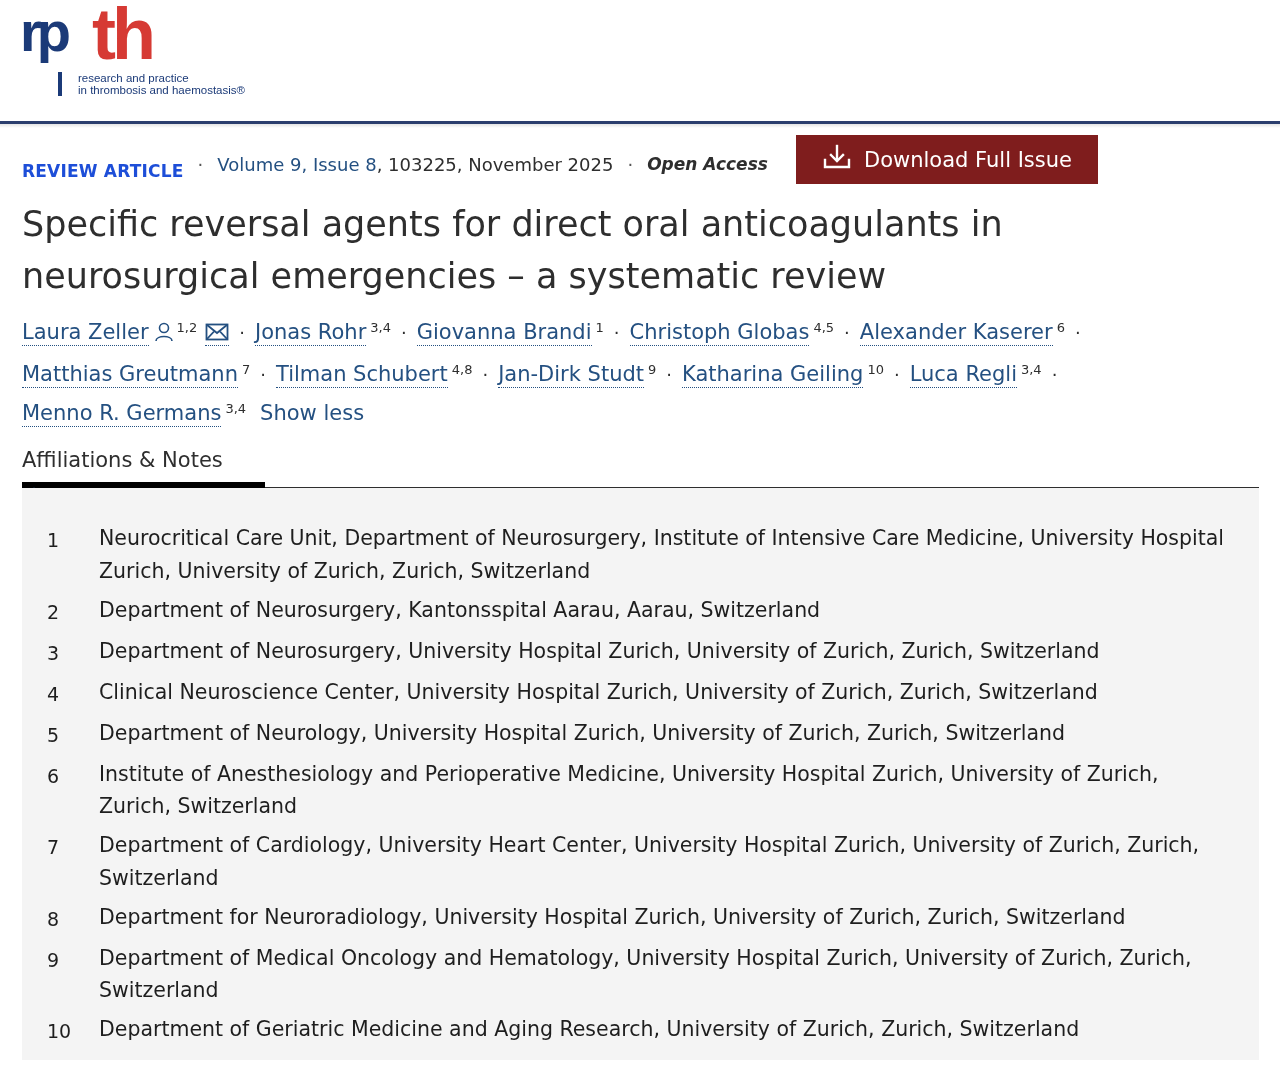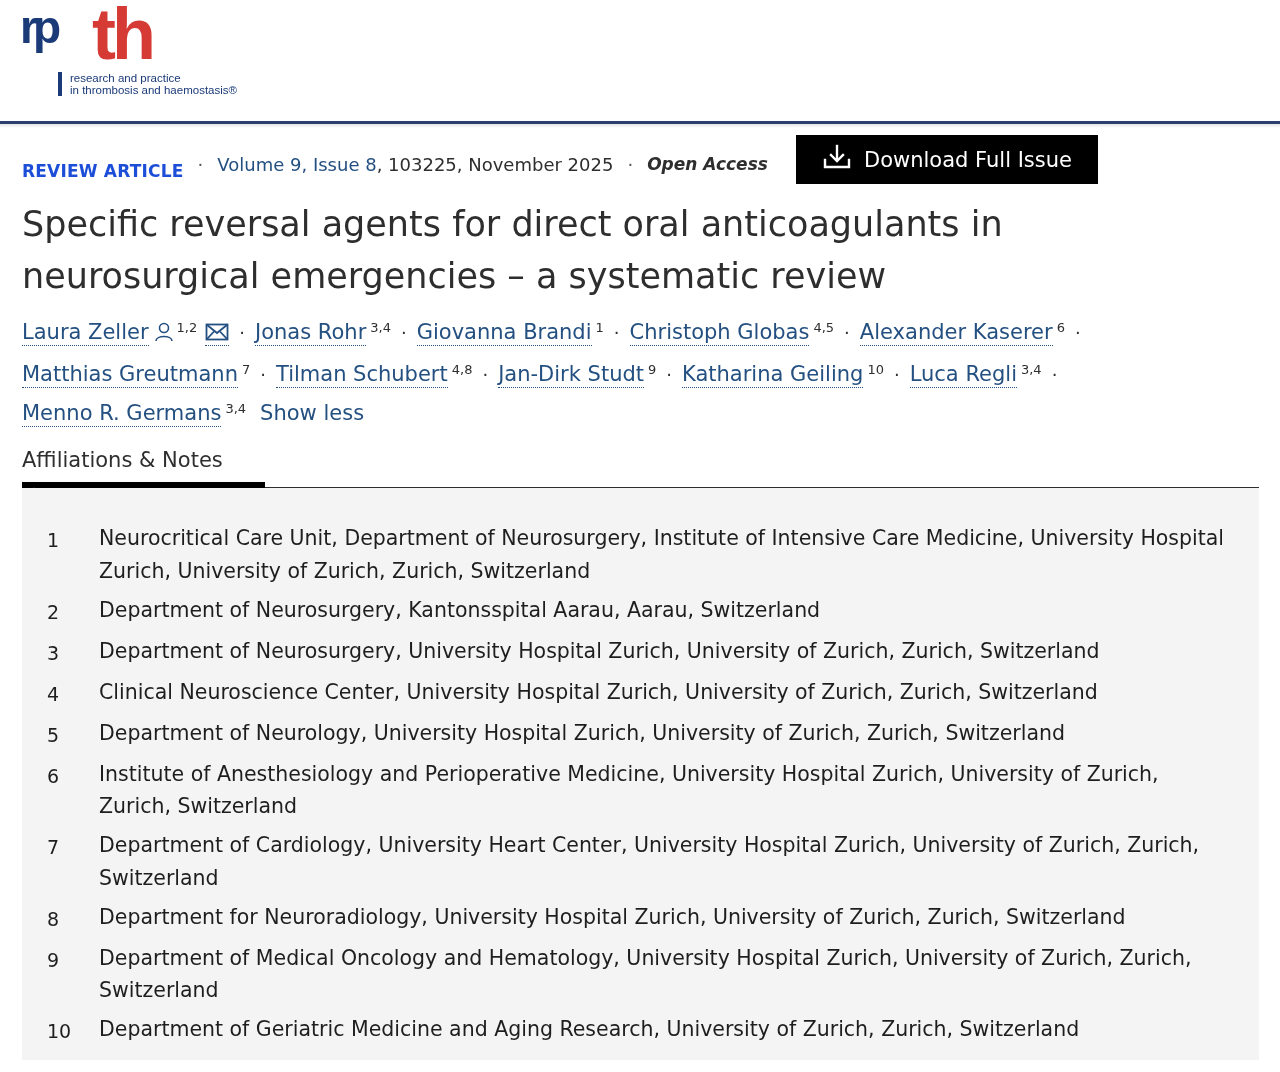--- a/index.html
+++ b/index.html
@@ -2,35 +2,35 @@
 <html><head>
   <meta charset="utf-8">
   <style>
     * { box-sizing: border-box; margin: 0; padding: 0; }
     html, body { width: 1280px; height: 1072px; background: #ffffff; overflow: hidden; }
     body { font-family: "DejaVu Sans", sans-serif; color: #2e2e2e; position: relative; }
 
     
     .header { position: absolute; left: 0; top: 0; width: 1280px; height: 121px; }
     .logo { position: absolute; left: 20px; top: 12px; width: 260px; height: 90px; }
-    .logo-rp { position: absolute; left: 0; top: -8px; font-family: "Liberation Sans", sans-serif; font-weight: bold; font-size: 46px; letter-spacing: -5px; color: #1b3a78; line-height: 1; }
+    .logo-rp { position: absolute; left: 0; top: -8px; font-family: "Liberation Sans", sans-serif; font-weight: bold; font-size: 56px; letter-spacing: -5px; color: #1b3a78; line-height: 1; }
     .logo-th { position: absolute; left: 72px; top: -14px; font-family: "Liberation Sans", sans-serif; font-weight: bold; font-size: 72px; letter-spacing: -4px; color: #d63a34; line-height: 1; }
-    .logo-tag { position: absolute; left: 38px; top: 60px; font-family: "Liberation Sans", sans-serif; font-size: 11.5px; line-height: 12px; color: #1b3a78; border-left: 4px solid #1b3a78; padding-left: 8px; }
+    .logo-tag { position: absolute; left: 38px; top: 60px; font-family: "Liberation Sans", sans-serif; font-size: 11.5px; line-height: 12px; color: #1b3a78; border-left: 4px solid #1b3a78; padding-left: 16px; }
     .header-rule { position: absolute; left: 0; top: 121px; width: 1280px; height: 3px; background: #2b3e6e; }
     .header-shadow { position: absolute; left: 0; top: 124px; width: 1280px; height: 4px; background: linear-gradient(#e4e4e4, #ffffff); }
 
     
     .meta { position: absolute; left: 22px; top: 150px; height: 28px; display: flex; align-items: center; font-size: 18px; white-space: nowrap; }
     .meta .type { font-weight: bold; font-size: 17px; color: #1d4ed8; letter-spacing: 0.2px; margin-top: 13px; }
     .meta .dot { color: #555; margin: 0 14px; }
     .meta .vol { color: #245081; }
     .meta .rest { color: #2e2e2e; }
     .meta .oa { font-weight: bold; font-style: italic; color: #2e2e2e; font-size: 17px; }
 
-    .dl-btn { position: absolute; left: 796px; top: 135px; width: 302px; height: 49px; background: #000000; color: #ffffff; display: flex; align-items: center; justify-content: center; gap: 12px; font-size: 21px; cursor: pointer; }
+    .dl-btn { position: absolute; left: 796px; top: 135px; width: 302px; height: 49px; background: #7f1d1d; color: #ffffff; display: flex; align-items: center; justify-content: center; gap: 12px; font-size: 21px; cursor: pointer; }
     .dl-btn svg { width: 30px; height: 26px; }
 
     
     .title { position: absolute; left: 22px; top: 198px; width: 1100px; font-size: 35px; line-height: 52px; color: #2e2e2e; font-weight: normal; }
 
     
     .authors { position: absolute; left: 22px; top: 313px; width: 1230px; font-size: 21px; line-height: 39px; color: #245081; }
     .author { white-space: nowrap; }
     .author .name { border-bottom: 1.5px dotted #245081; padding-bottom: 1px; cursor: pointer; }
     .author sup { font-size: 13px; color: #2e2e2e; margin-left: 4px; vertical-align: 7px; line-height: 0; }

